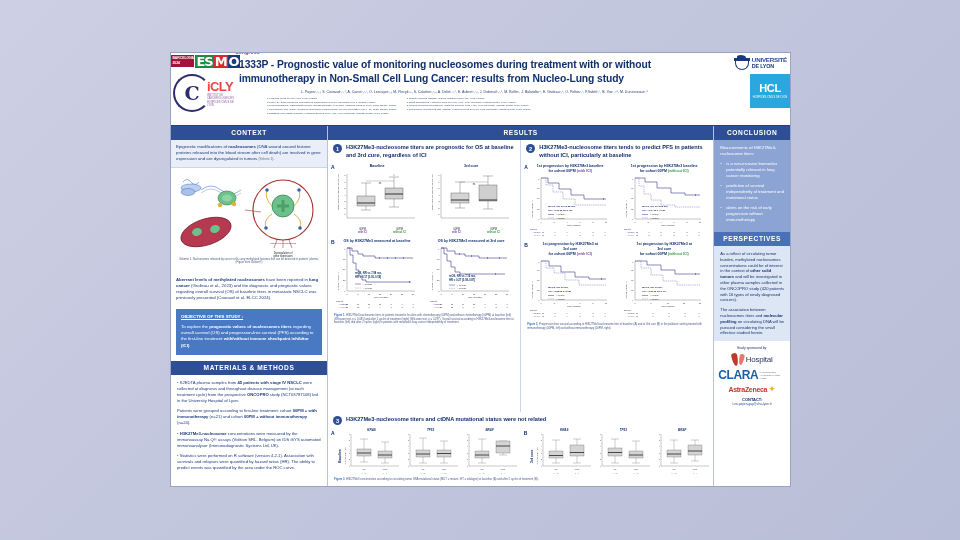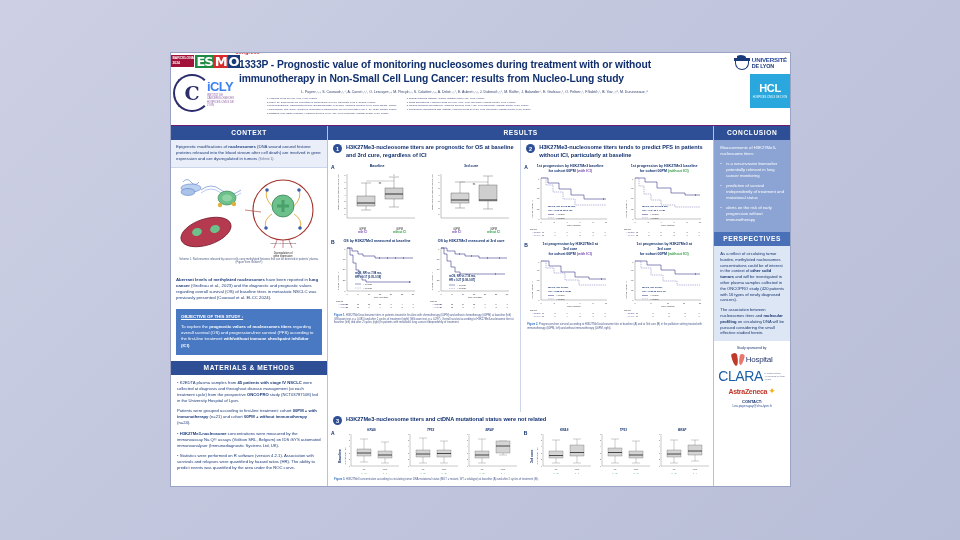--- a/index.html
+++ b/index.html
@@ -32,21 +32,21 @@
   .esmo-s { background:#d62b2b; color:#fff; font-weight:bold; font-size:13px; line-height:13px; padding:0 1px; letter-spacing:-1px; font-family:"DejaVu Sans", sans-serif;}
   .esmo-m { background:#1b3a7a; color:#fff; font-weight:bold; font-size:13px; line-height:13px; padding:0 1px; letter-spacing:-1px; font-family:"DejaVu Sans", sans-serif;}
   .esmo-congress { position:absolute; right:-20px; top:-6px; color:#d62b2b; font-size:5.5px; font-weight:bold;}
   .icly { margin-top: 6px; display:flex; align-items:center; }
   .icly-ring {
     width: 38px; height: 38px; border: 2.6px solid #2d2d6e; border-radius: 50%;
     border-right-color: transparent; position: relative; display:flex; align-items:center; justify-content:center;
   }
   .icly-c { color:#2d2d6e; font-size: 19px; font-weight:bold; font-family:"DejaVu Serif", serif;}
   .icly-txt { margin-left:-4px; }
-  .icly-main { font-size: 13px; font-weight: bold; color:#3b82f6; letter-spacing:-0.6px; }
+  .icly-main { font-size: 13px; font-weight: bold; color:#ef4444; letter-spacing:-0.6px; }
   .icly-sub { font-size:2.6px; color:#8a5aa0; line-height:3.4px; width:30px; }
 
   .hdr-mid { flex:1; padding: 5px 4px 2px 2px; }
   .title {
     color:#11306e; font-size: 10.3px; font-weight:bold; line-height: 14px; letter-spacing:-0.1px;
   }
   .authors {
     margin-top: 4px; color:#30406e; font-size:3.5px; line-height:5px; text-align:center;
   }
   .affils { margin-top:2px; display:flex; gap:10px; padding-left:28px;}
@@ -130,21 +130,21 @@
   .persp { background:#dce6f5; color:#16336e; padding:5px 6px; font-size:4.1px; line-height:5.8px;}
   .persp b { font-weight:bold; }
   .spon { padding:5px 4px; text-align:center; }
   .spon-h { font-size:3.3px; color:#16336e; margin-bottom:3px; }
   .volition { display:flex; align-items:center; justify-content:center; gap:2px; margin-bottom:2px;}
   .vol-mark { width:12px; height:13px; position:relative; }
   .vol-p1 { position:absolute; left:0; top:0; width:6px; height:13px; background:#c0392b; border-radius:50% 50% 50% 50% / 20% 20% 80% 80%; transform: rotate(-12deg);}
   .vol-p2 { position:absolute; right:0; top:1px; width:5px; height:11px; background:#e8776c; border-radius:50% 50% 50% 50% / 20% 20% 80% 80%; transform: rotate(12deg);}
   .vol-txt { font-size:8px; color:#2b3a6b; letter-spacing:-0.3px;}
   .clara { display:flex; align-items:center; justify-content:center; margin-bottom:3px;}
-  .clara-t { font-size:14px; font-weight:normal; color:#1b5fa8; letter-spacing:-0.4px;}
+  .clara-t { font-size:12px; font-weight:bold; color:#1b5fa8; letter-spacing:-0.4px;}
   .clara-s { font-size:2.2px; color:#6a7a9a; line-height:3px; text-align:left; margin-left:1px;}
   .az { display:flex; align-items:center; justify-content:center; gap:1px; margin-bottom:4px;}
   .az-t { font-size:7px; font-weight:bold; color:#c0392b; letter-spacing:-0.3px;}
   .az-mark { color:#f3b21b; font-size:9px; line-height:8px;}
   .contact-h { font-size:4px; font-weight:bold; color:#16336e; margin-top:3px;}
   .contact-m { font-size:3.2px; color:#2e4f96; }
 
   svg { display:block; }
 </style>
 </head>

